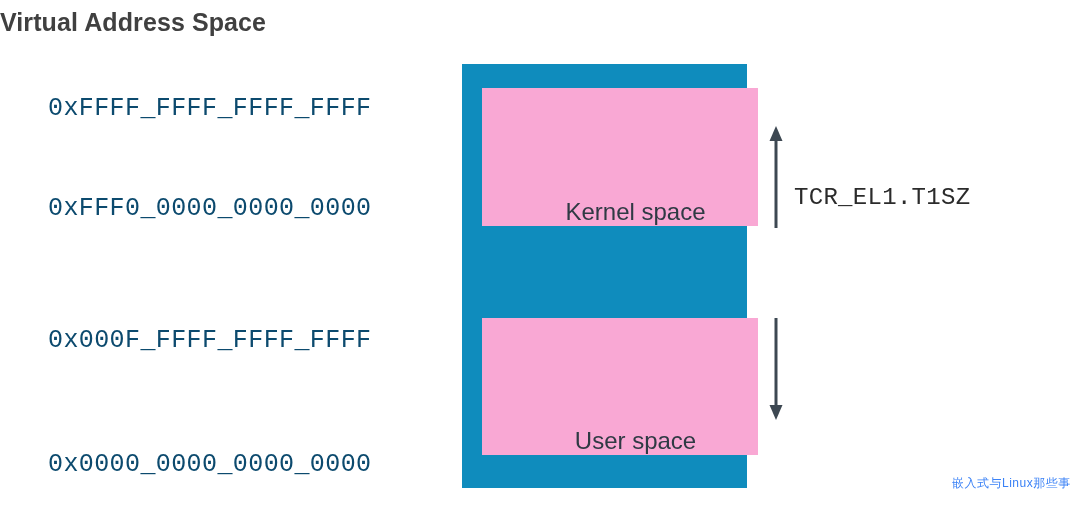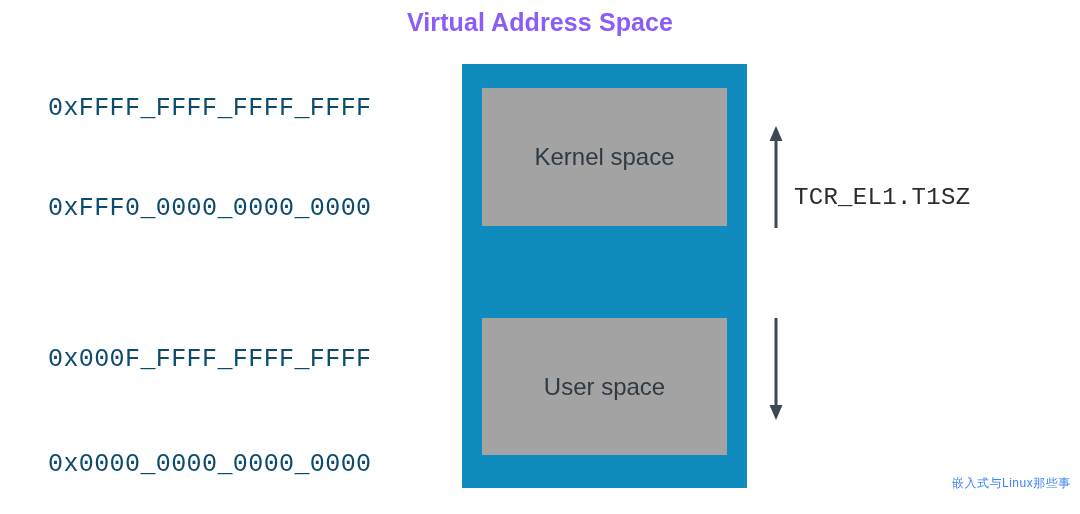--- a/index.html
+++ b/index.html
@@ -19,45 +19,46 @@
     height: 514px;
     background: #ffffff;
   }
 
   
   #title {
     position: absolute;
     left: 0;
     top: 8px;
     width: 1080px;
-    text-align: center;
+    text-align: left;
     font-family: "Liberation Sans", sans-serif;
     font-size: 25px;
     font-weight: bold;
-    color: #8b5cf6;
+    color: #404040;
     letter-spacing: 0.1px;
   }
 
   
   #blue-column {
     position: absolute;
     left: 462px;
     top: 64px;
     width: 285px;
     height: 424px;
     background: #0f8cbd;
   }
 
   
   .region-box {
     position: absolute;
-    background: #a3a3a3;
+    background: #f9a8d4;
     display: flex;
-    align-items: center;
+    align-items: flex-end;
     justify-content: center;
+    padding-left: 31px;
   }
   .region-label {
     font-family: "Liberation Sans", sans-serif;
     font-size: 24px;
     font-weight: normal;
     color: #2f3a44;
   }
   #kernel-box {
     left: 482px;
     top: 88px;
@@ -78,21 +79,21 @@
     width: 410px;
     text-align: left;
     font-family: "Liberation Mono", monospace;
     font-size: 25px;
     letter-spacing: 0.4px;
     color: #0c4a6e;
     white-space: nowrap;
   }
   #addr-0 { top: 94px; }
   #addr-1 { top: 194px; }
-  #addr-2 { top: 345px; }
+  #addr-2 { top: 326px; }
   #addr-3 { top: 438px; margin-top: 12px; }
 
   
   .arrow-svg {
     position: absolute;
     left: 766px;
   }
   #arrow-up-wrap   { top: 126px; }
   #arrow-down-wrap { top: 316px; }
 

